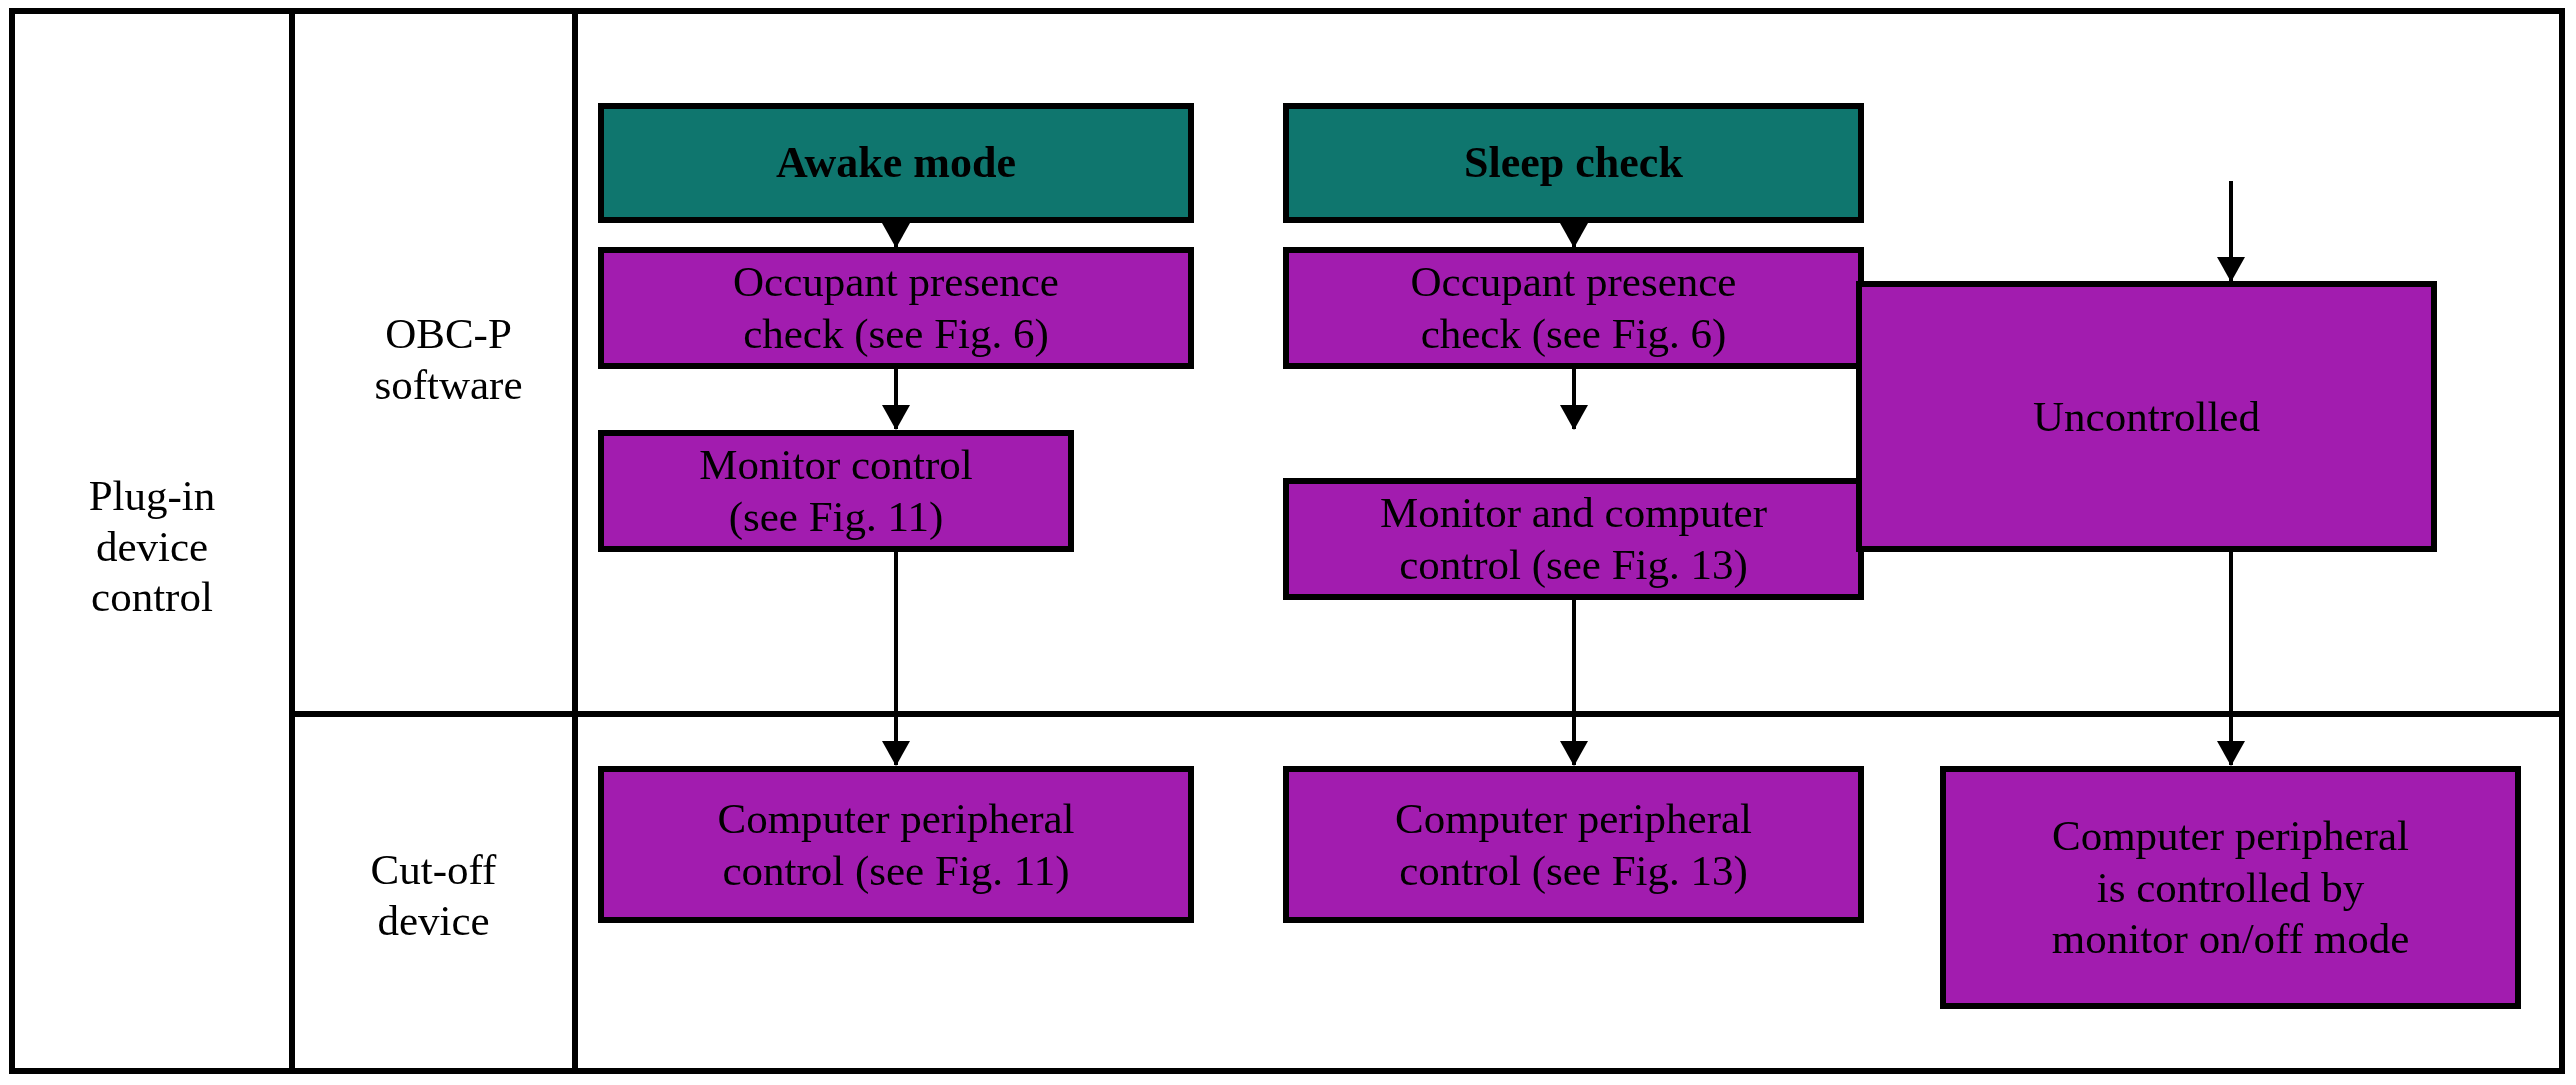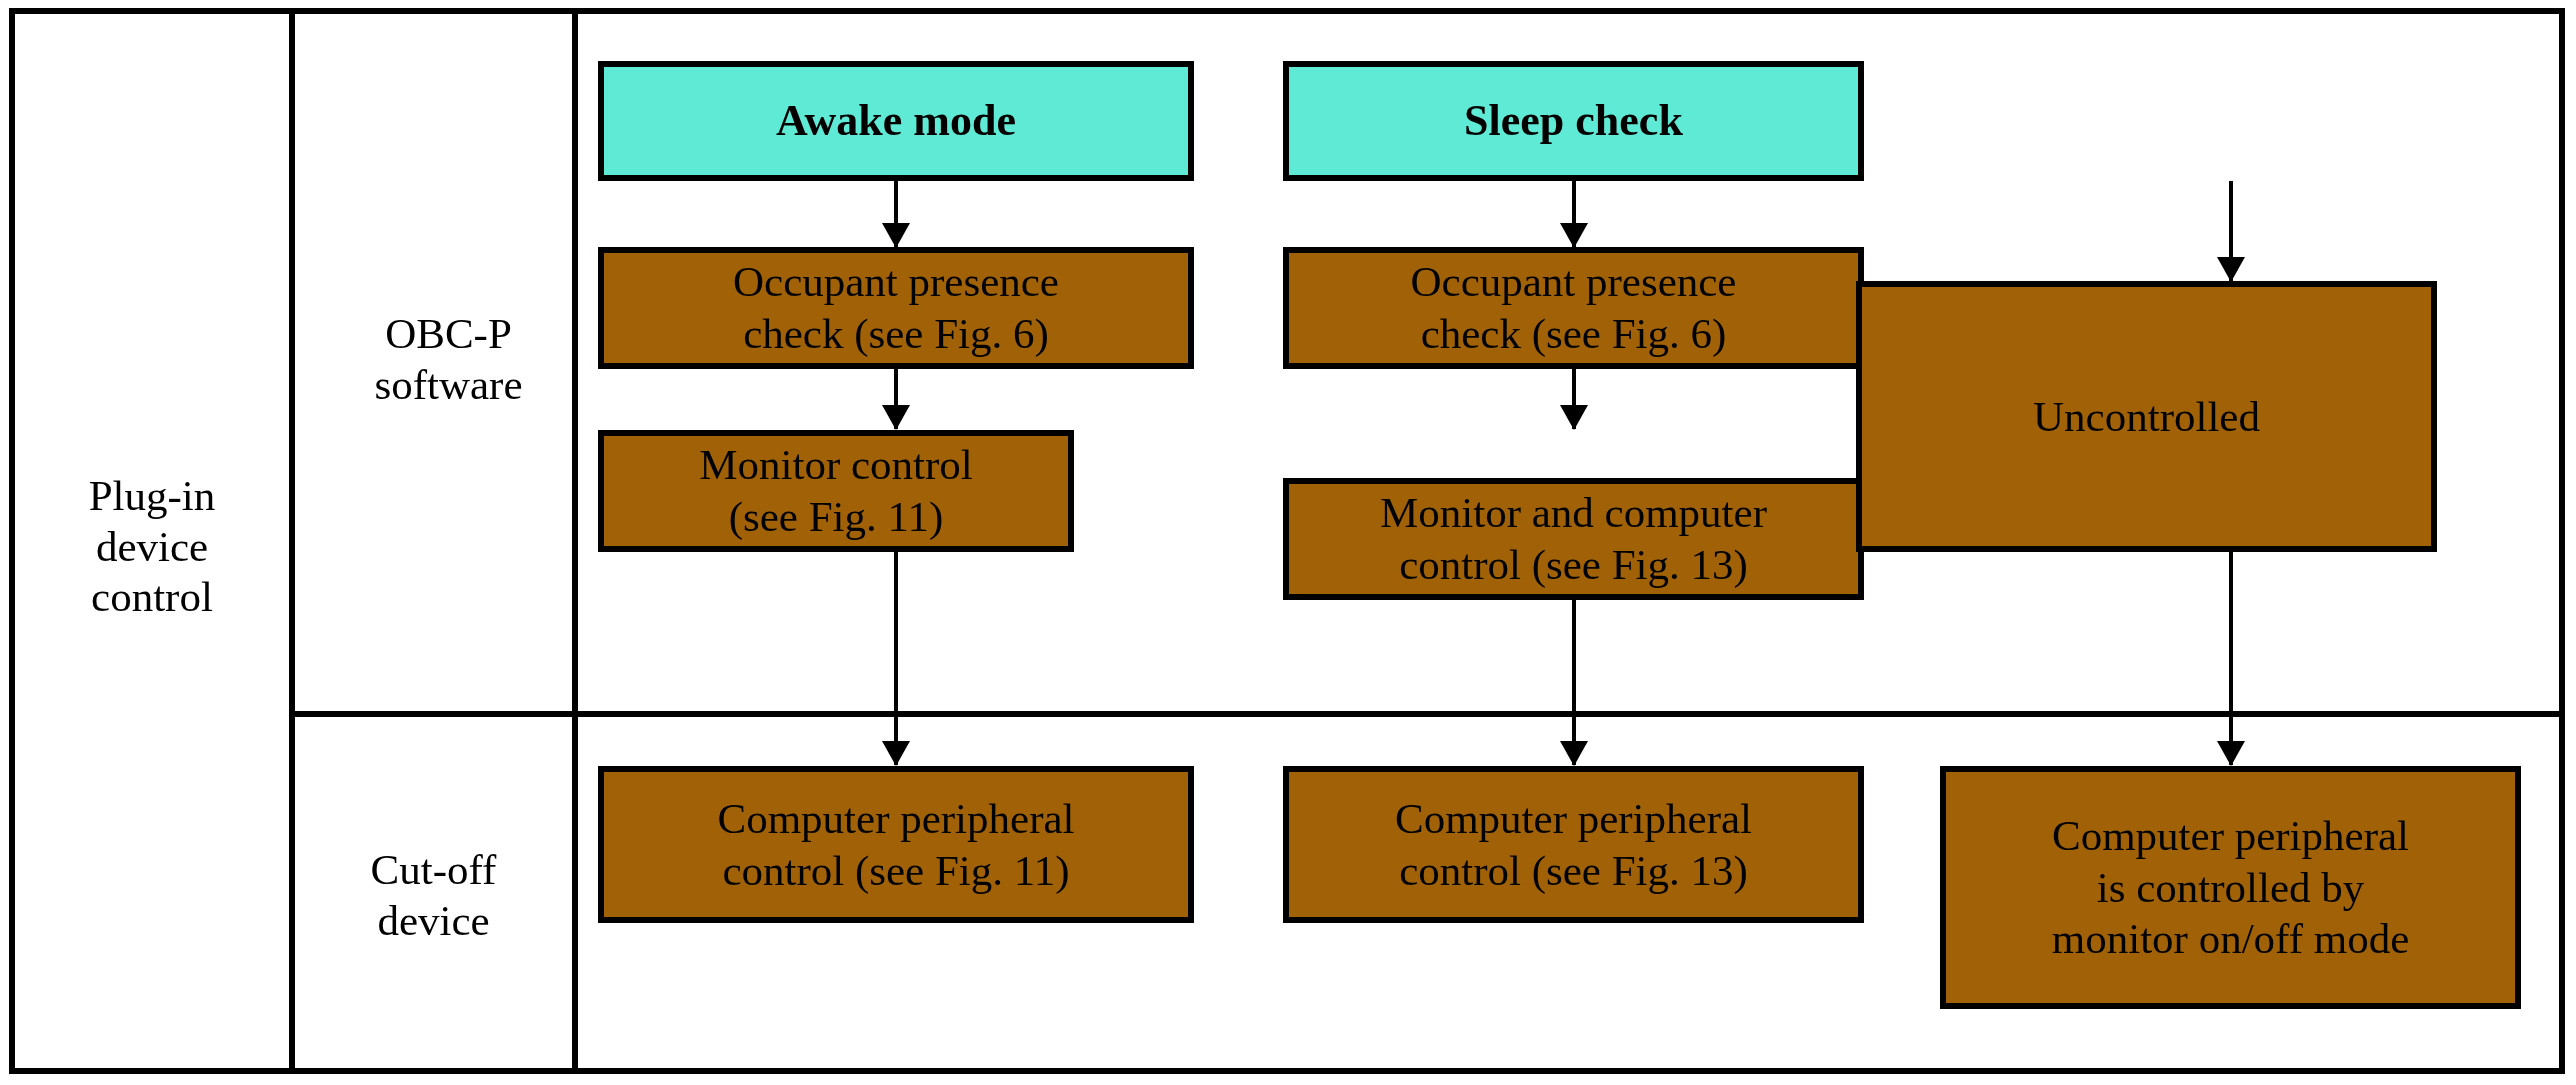--- a/index.html
+++ b/index.html
@@ -76,35 +76,36 @@
   }
   #label-cutoff {
     left: 295px; top: 717px; width: 277px; height: 357px; border-radius: 18px;
   }
 
   
   .node {
     position: absolute;
     box-sizing: border-box;
     border: 6px solid #000000;
-    background: #a16207;
+    background: #a21caf;
     display: flex;
     align-items: center;
     justify-content: center;
     text-align: center;
     color: #000000;
     font-size: 43px;
     line-height: 1.2;
     padding: 3.4px 8.5px;
     z-index: 3;
   }
   .node.header {
-    background: #5eead4;
+    background: #0f766e;
     font-weight: 700;
     font-size: 44px;
+    margin-top: 42px;
   }
 
   
   .arrow {
     position: absolute;
     width: 4.3px;
     background: #000000;
     z-index: 2;
   }
   .arrow::after {

